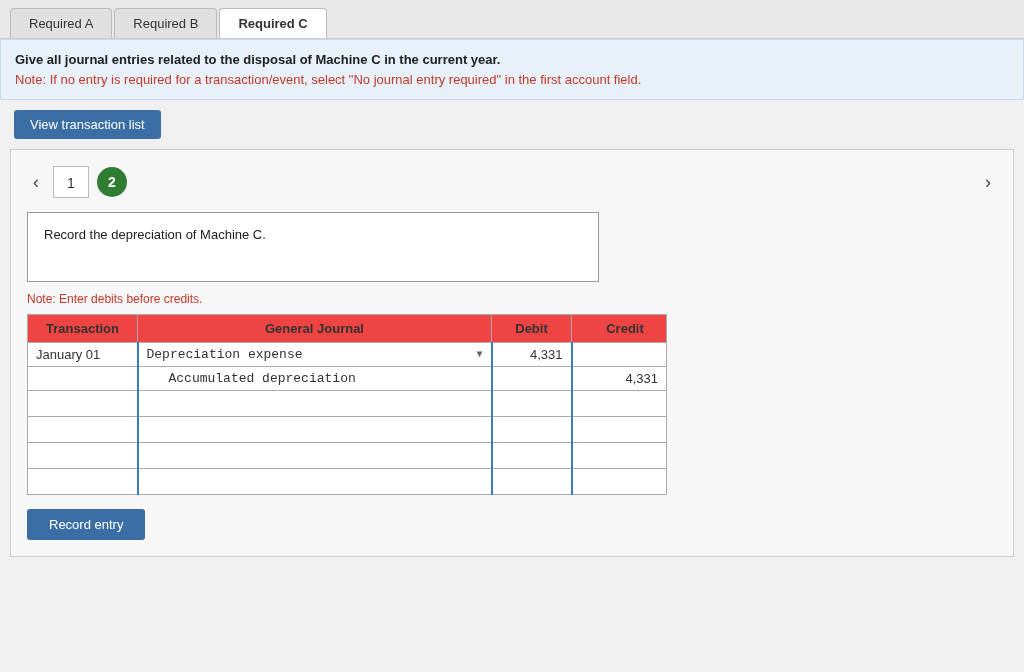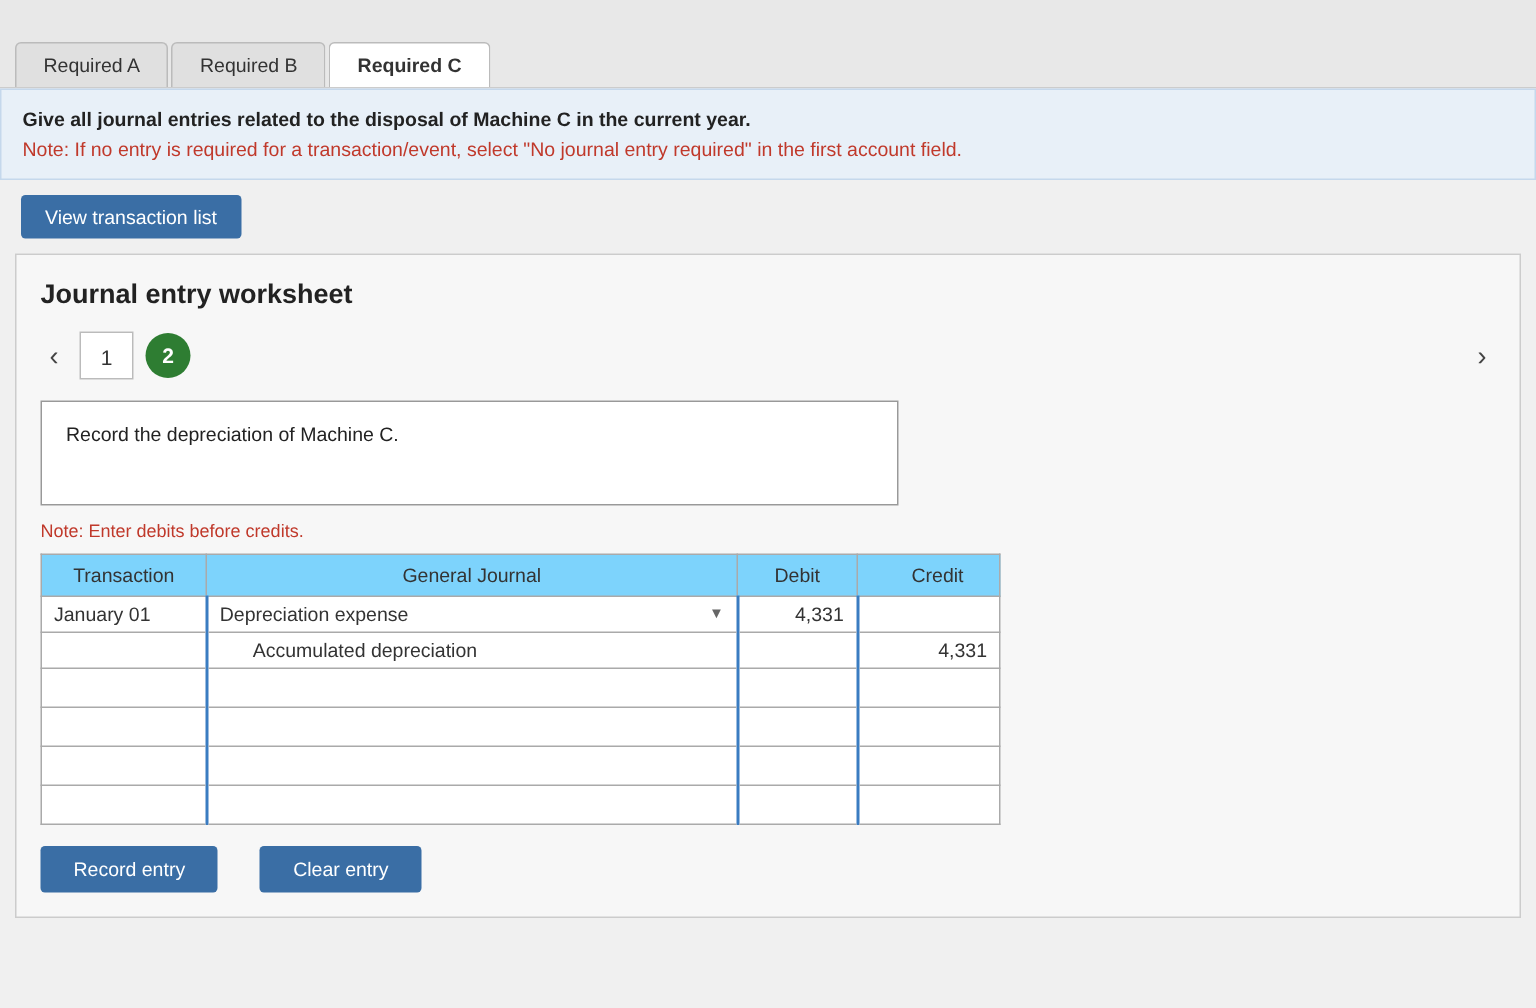--- a/index.html
+++ b/index.html
@@ -15,21 +15,20 @@
     }
     .tab {
       padding: 7px 18px;
       background: #e0e0e0;
       border: 1px solid #bbb;
       border-bottom: none;
       cursor: pointer;
       font-size: 13px;
       color: #333;
       border-radius: 4px 4px 0 0;
-      margin-top: 20px;
     }
     .tab.active {
       background: #fff;
       border-color: #bbb;
       font-weight: bold;
     }
 
     .instructions-box {
       background: #e8f0f8;
       border: 1px solid #c5d8ec;
@@ -125,39 +124,39 @@
       font-size: 12px;
       margin-bottom: 8px;
     }
 
     .journal-table {
       width: 640px;
       border-collapse: collapse;
       font-size: 13px;
     }
     .journal-table th {
-      background: #7dd3fc;
+      background: #ef4444;
       border: 1px solid #aaa;
       padding: 6px 10px;
       text-align: center;
-      font-weight: normal;
+      font-weight: bold;
     }
     .journal-table th.transaction-col { text-align: center; width: 110px; }
     .journal-table th.general-col { text-align: center; }
     .journal-table th.debit-col { text-align: center; width: 80px; }
     .journal-table th.credit-col { text-align: center; width: 95px; padding-left: 22px; }
 
     .journal-table td {
       border: 1px solid #aaa;
       padding: 4px 8px;
       height: 20px;
       background: #fff;
     }
     .journal-table td.transaction-cell { text-align: left; }
-    .journal-table td.general-cell { text-align: left; }
+    .journal-table td.general-cell { text-align: left; font-family: Liberation Mono, monospace; }
     .journal-table td.debit-cell { text-align: right; }
     .journal-table td.credit-cell { text-align: right; }
 
     .dropdown-cell {
       display: flex;
       align-items: center;
       justify-content: space-between;
     }
     .dropdown-arrow {
       color: #666;
@@ -234,21 +233,20 @@
 <div class="instructions-box">
   <span class="main-text">Give all journal entries related to the disposal of Machine C in the current year.</span><br>
   <span class="note-text">Note: If no entry is required for a transaction/event, select "No journal entry required" in the first account field.</span>
 </div>
 
 
 <button class="view-transaction-btn">View transaction list</button>
 
 
 <div class="worksheet-container">
-  <div class="worksheet-title">Journal entry worksheet</div>
 
   <div class="nav-row">
     <button class="nav-arrow">‹</button>
     <div class="page-box">1</div>
     <div class="page-circle">2</div>
     <button class="nav-arrow" style="margin-left:auto;">›</button>
   </div>
 
   <div class="description-box">Record the depreciation of Machine C.</div>
 
@@ -303,18 +301,17 @@
           <td class="transaction-cell"></td>
           <td class="general-cell"></td>
           <td class="debit-cell"></td>
           <td class="credit-cell"></td>
         </tr>
       </tbody>
   </table>
 
   <div class="buttons-row">
     <button class="btn-record">Record entry</button>
-    <button class="btn-clear">Clear entry</button>
   </div>
 </div>
 
 
 
 
 </body></html>

